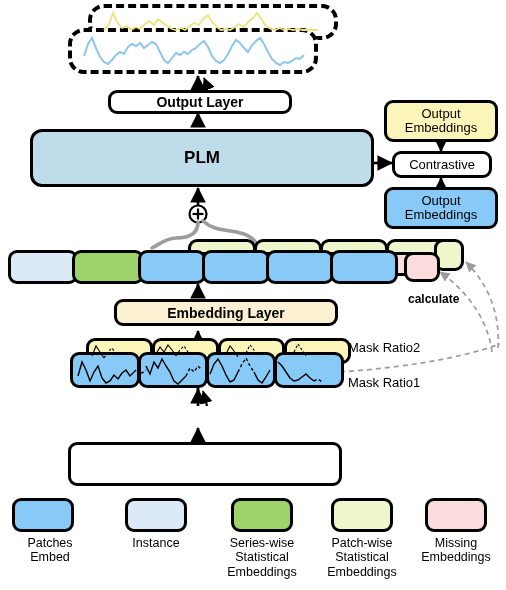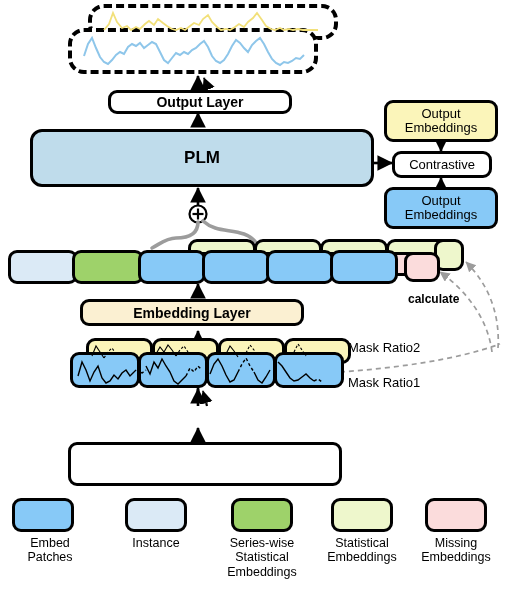--- a/index.html
+++ b/index.html
@@ -123,21 +123,21 @@
   <div class="box" style="left:362px;top:252px;width:68px;height:24px;background:#fbdcdc;"></div>
   <div class="box" style="left:404px;top:252px;width:36px;height:30px;background:#fbdcdc;"></div>
 
   <div class="box" style="left:8px;top:250px;width:70px;height:34px;background:#dbeaf6;"></div>
   <div class="box" style="left:72px;top:250px;width:72px;height:34px;background:#9ed26a;"></div>
   <div class="box" style="left:138px;top:250px;width:68px;height:34px;background:#87c9f7;"></div>
   <div class="box" style="left:202px;top:250px;width:68px;height:34px;background:#87c9f7;"></div>
   <div class="box" style="left:266px;top:250px;width:68px;height:34px;background:#87c9f7;"></div>
   <div class="box" style="left:330px;top:250px;width:68px;height:34px;background:#87c9f7;"></div>
 
-  <div class="box bold" style="left:80px;top:299px;width:224px;height:27px;font-size:14px;background:#fbf0d2;">Embedding Layer</div>
+  <div class="box bold" style="left:114px;top:299px;width:224px;height:27px;font-size:14px;background:#fbf0d2;">Embedding Layer</div>
 
   <div class="box" style="left:86px;top:338px;width:67px;height:26px;background:#fbf5ba;"></div>
   <div class="box" style="left:152px;top:338px;width:67px;height:26px;background:#fbf5ba;"></div>
   <div class="box" style="left:218px;top:338px;width:67px;height:26px;background:#fbf5ba;"></div>
   <div class="box" style="left:284px;top:338px;width:67px;height:26px;background:#fbf5ba;"></div>
 
   <div class="box" style="left:70px;top:352px;width:70px;height:36px;background:#87c9f7;"></div>
   <div class="box" style="left:138px;top:352px;width:70px;height:36px;background:#87c9f7;"></div>
   <div class="box" style="left:206px;top:352px;width:70px;height:36px;background:#87c9f7;"></div>
   <div class="box" style="left:274px;top:352px;width:70px;height:36px;background:#87c9f7;"></div>
@@ -168,22 +168,22 @@
   <div class="lbl" style="left:348px;top:341px;font-size:13px;text-align:center;">Mask Ratio2</div>
   <div class="lbl" style="left:348px;top:376px;font-size:13px;text-align:center;">Mask Ratio1</div>
   <div class="lbl bold" style="left:408px;top:293px;font-size:12px;text-align:left;">calculate</div>
 
 
   <div class="box" style="left:68px;top:442px;width:274px;height:44px;background:#fff;"></div>
 
   <div class="legend-item" style="left:0px;top:498px;width:100px;">
     <div class="legend-sw" style="left:12px;top:0;width:62px;height:34px;background:#87c9f7;"></div>
     <div class="legend-tx" style="left:0;top:38px;width:100px;font-size:12.5px;">
+      <div>Patches</div>
       <div>Embed</div>
-      <div>Patches</div>
     </div>
   </div>
 
   <div class="legend-item" style="left:100px;top:498px;width:112px;">
     <div class="legend-sw" style="left:25px;top:0;width:62px;height:34px;background:#dbeaf6;"></div>
     <div class="legend-tx" style="left:0;top:38px;width:112px;font-size:12.5px;">
       <div>Instance</div>
     </div>
   </div>
 
@@ -192,20 +192,21 @@
     <div class="legend-tx" style="left:0;top:38px;width:100px;font-size:12.5px;">
       <div>Series-wise</div>
       <div>Statistical</div>
       <div>Embeddings</div>
     </div>
   </div>
 
   <div class="legend-item" style="left:312px;top:498px;width:100px;">
     <div class="legend-sw" style="left:19px;top:0;width:62px;height:34px;background:#eef7cc;"></div>
     <div class="legend-tx" style="left:0;top:38px;width:100px;font-size:12.5px;">
+      <div>Patch-wise</div>
       <div>Statistical</div>
       <div>Embeddings</div>
     </div>
   </div>
 
   <div class="legend-item" style="left:406px;top:498px;width:100px;">
     <div class="legend-sw" style="left:19px;top:0;width:62px;height:34px;background:#fbdcdc;"></div>
     <div class="legend-tx" style="left:-2px;top:38px;width:104px;font-size:12.5px;">
       <div>Missing</div>
       <div>Embeddings</div>

